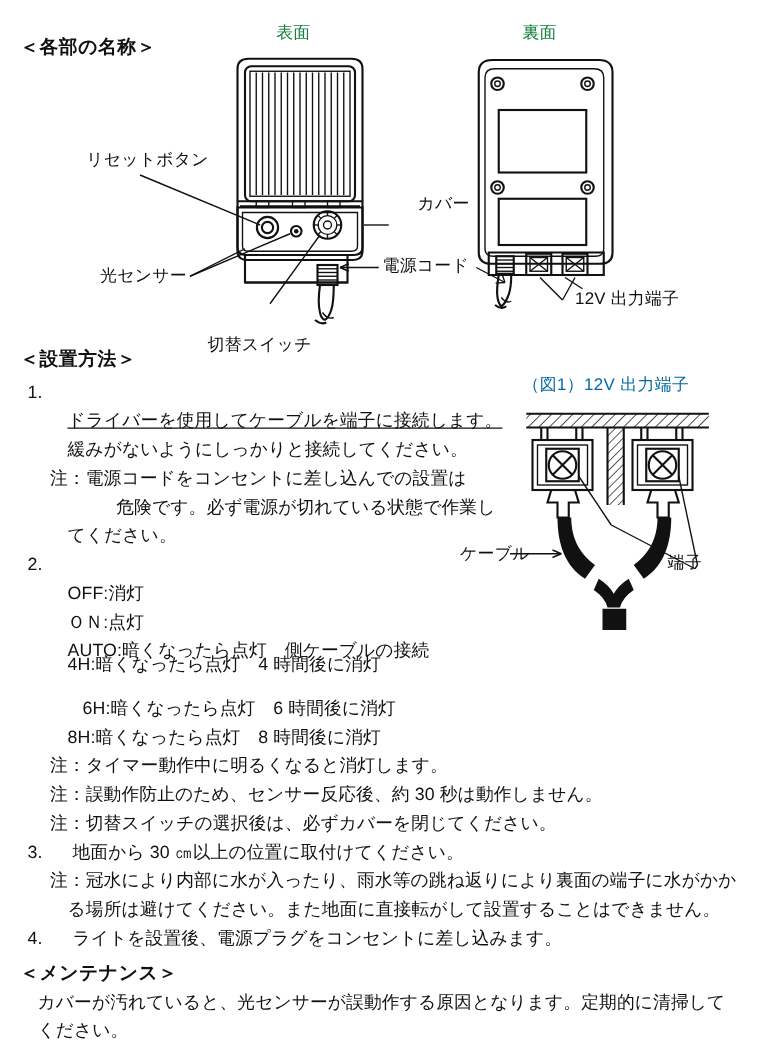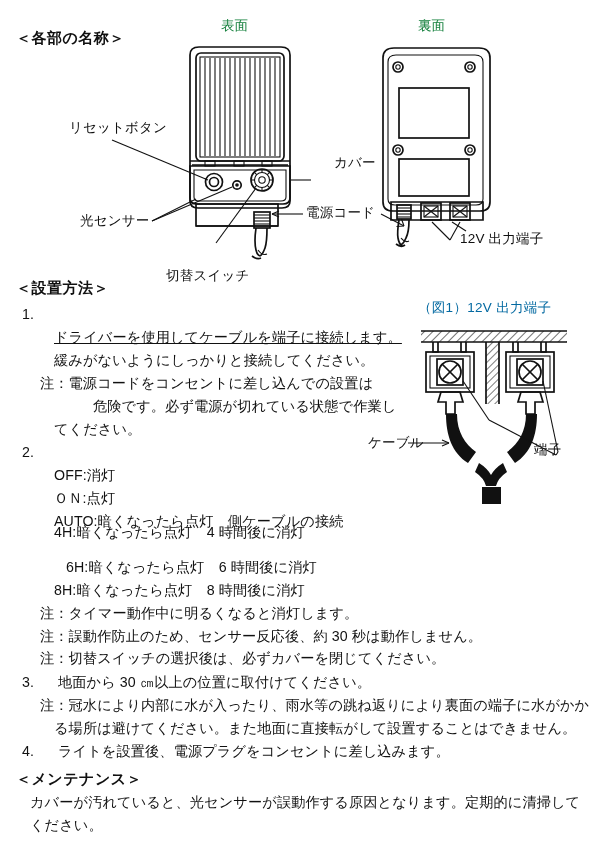--- a/index.html
+++ b/index.html
@@ -262,21 +262,21 @@
 
   <div class="body-text" style="left:54px; top:464px;">OFF:消灯</div>
   <div class="body-text" style="left:54px; top:487px;">ＯＮ:点灯</div>
   <div class="body-text" style="left:54px; top:510px;">AUTO:暗くなったら点灯　側ケーブルの接続</div>
   <div class="body-text" style="left:54px; top:521px;">4H:暗くなったら点灯　4 時間後に消灯</div>
   <div class="body-text" style="left:54px; top:556px;margin-left:12px;">6H:暗くなったら点灯　6 時間後に消灯</div>
   <div class="body-text" style="left:54px; top:579px;">8H:暗くなったら点灯　8 時間後に消灯</div>
 
   <div class="body-text" style="left:40px; top:602px;">注：タイマー動作中に明るくなると消灯します。</div>
   <div class="body-text" style="left:40px; top:625px;">注：誤動作防止のため、センサー反応後、約 30 秒は動作しません。</div>
-  <div class="body-text" style="left:40px; top:648px;font-family:Liberation Mono, monospace;">注：切替スイッチの選択後は、必ずカバーを閉じてください。</div>
+  <div class="body-text" style="left:40px; top:648px;">注：切替スイッチの選択後は、必ずカバーを閉じてください。</div>
 
   <div class="body-text" style="left:22px; top:671px;">3.</div>
   <div class="body-text" style="left:58px; top:671px;">地面から 30 ㎝以上の位置に取付けてください。</div>
 
   <div class="body-text" style="left:40px; top:694px;">注：冠水により内部に水が入ったり、雨水等の跳ね返りにより裏面の端子に水がかか</div>
   <div class="body-text" style="left:54px; top:717px;">る場所は避けてください。また地面に直接転がして設置することはできません。</div>
 
   <div class="body-text" style="left:22px; top:740px;">4.</div>
   <div class="body-text" style="left:58px; top:740px;">ライトを設置後、電源プラグをコンセントに差し込みます。</div>
 

